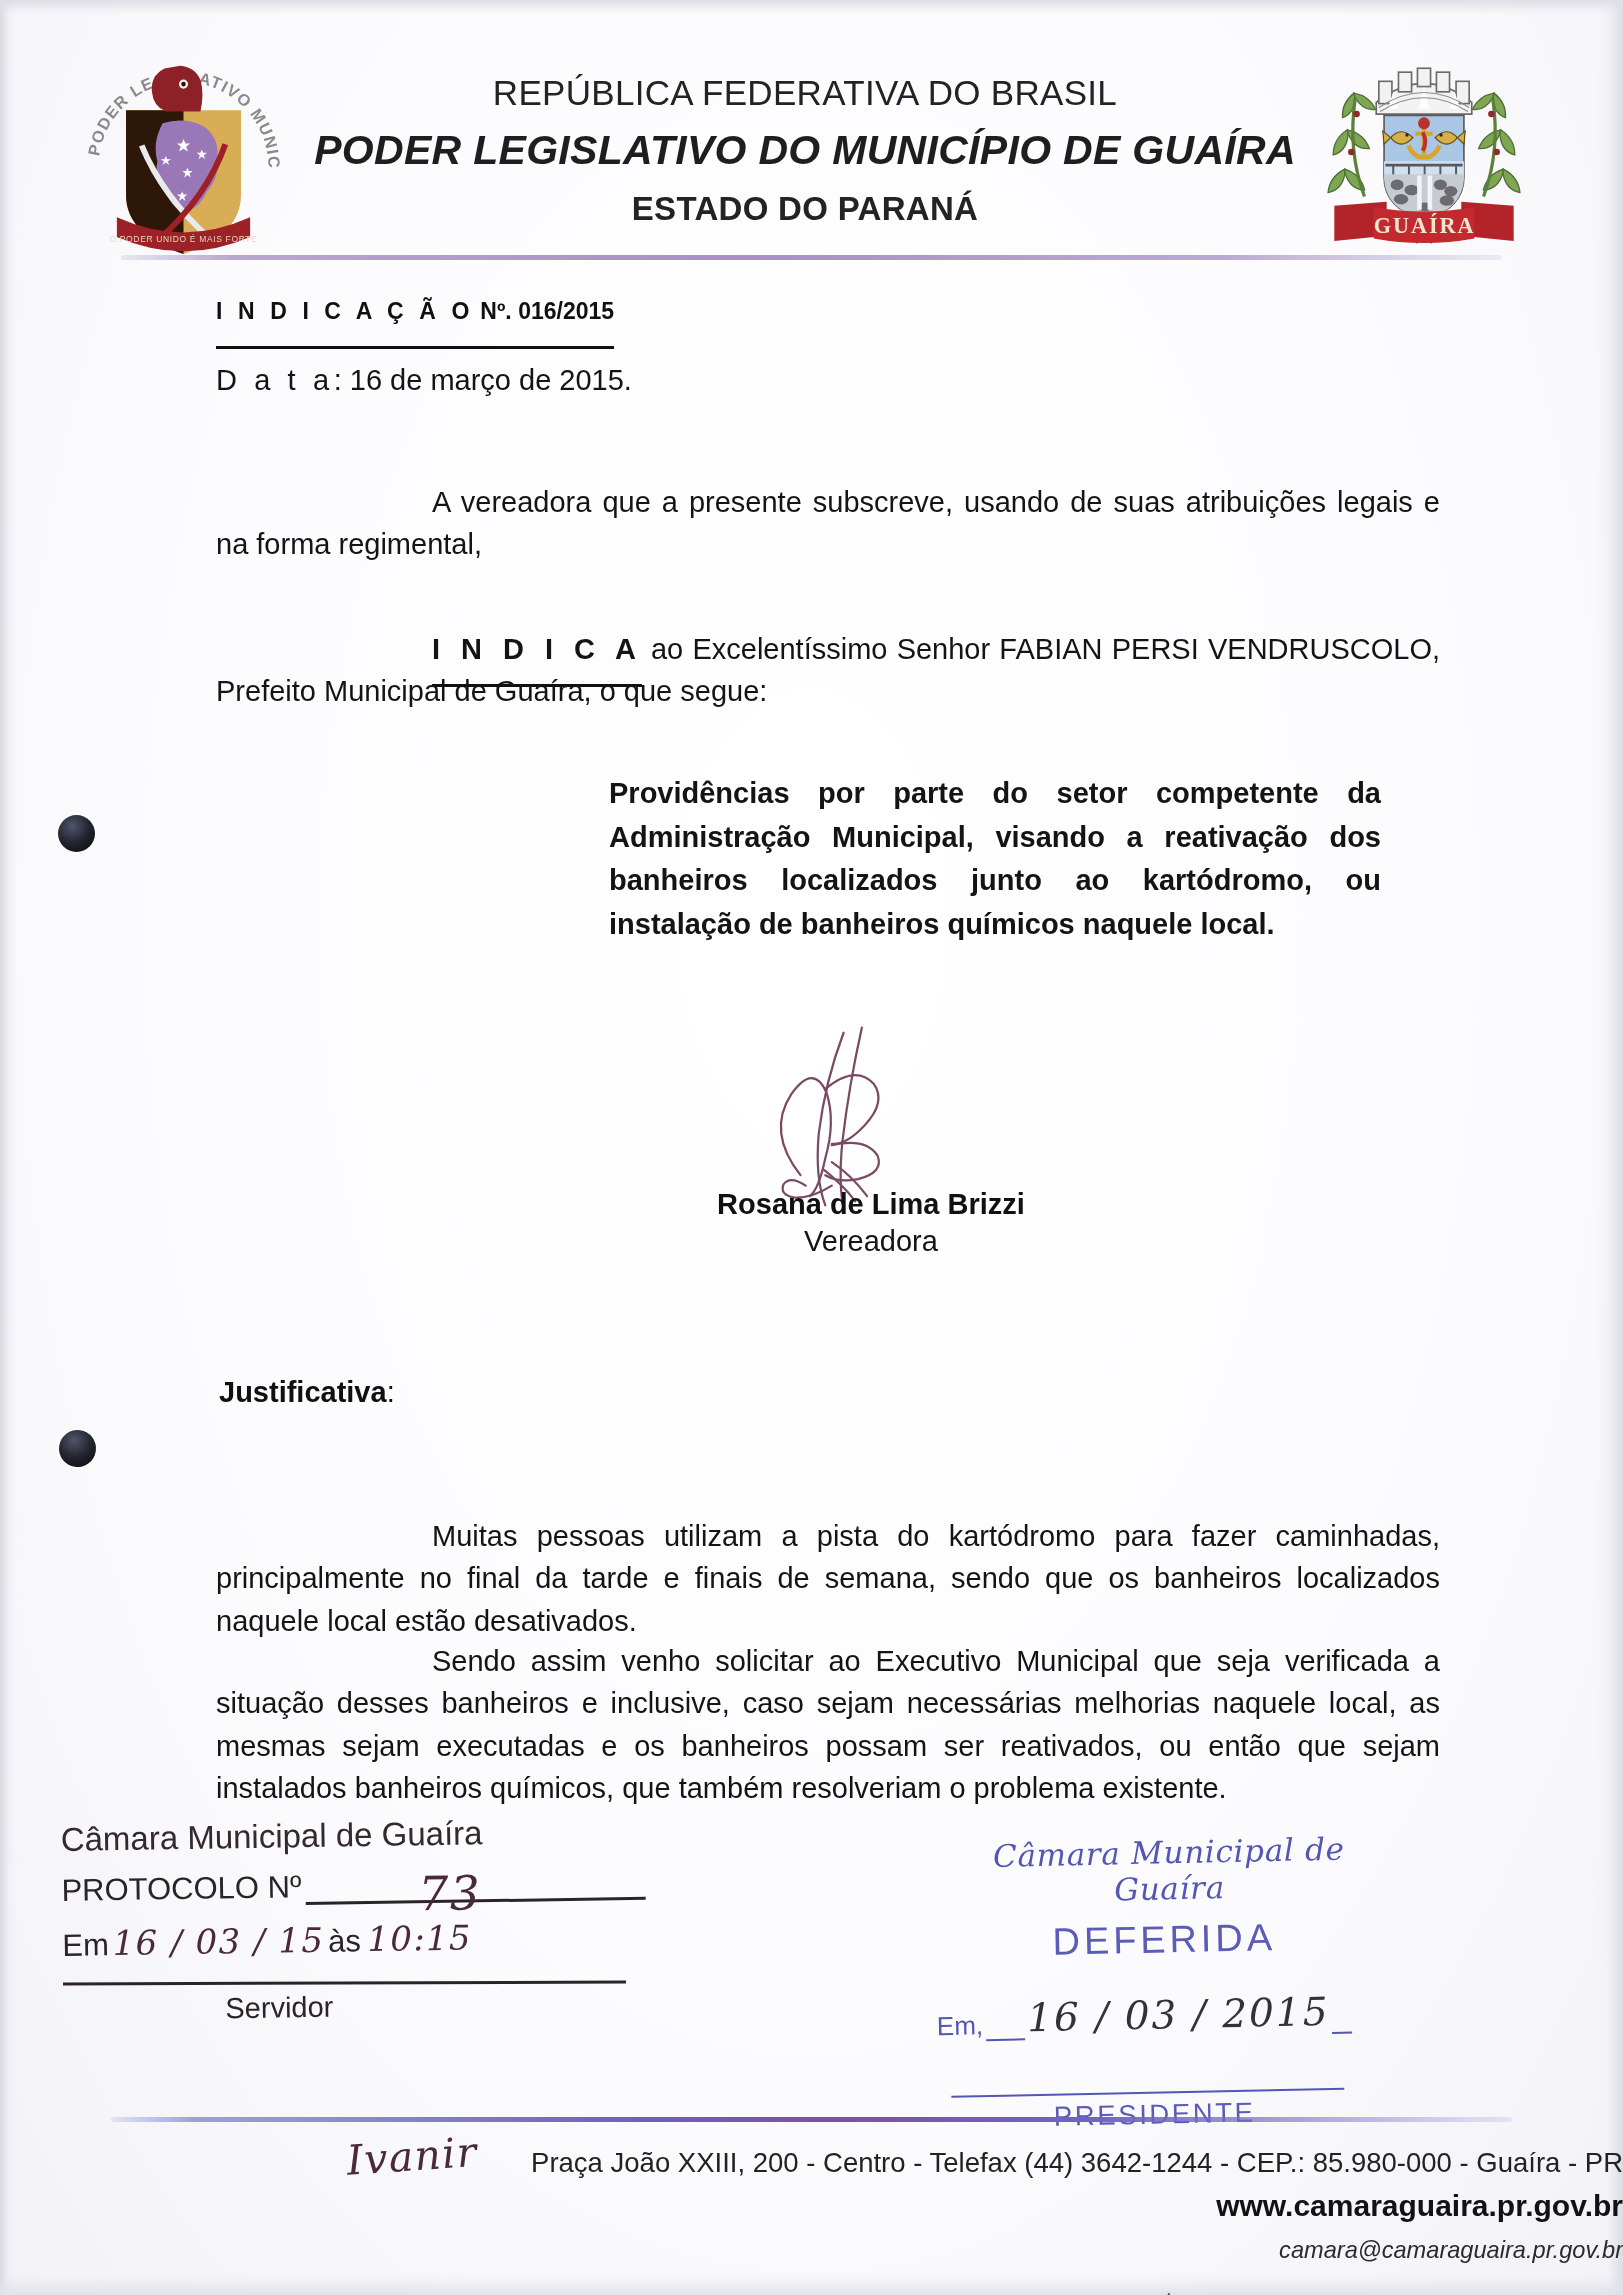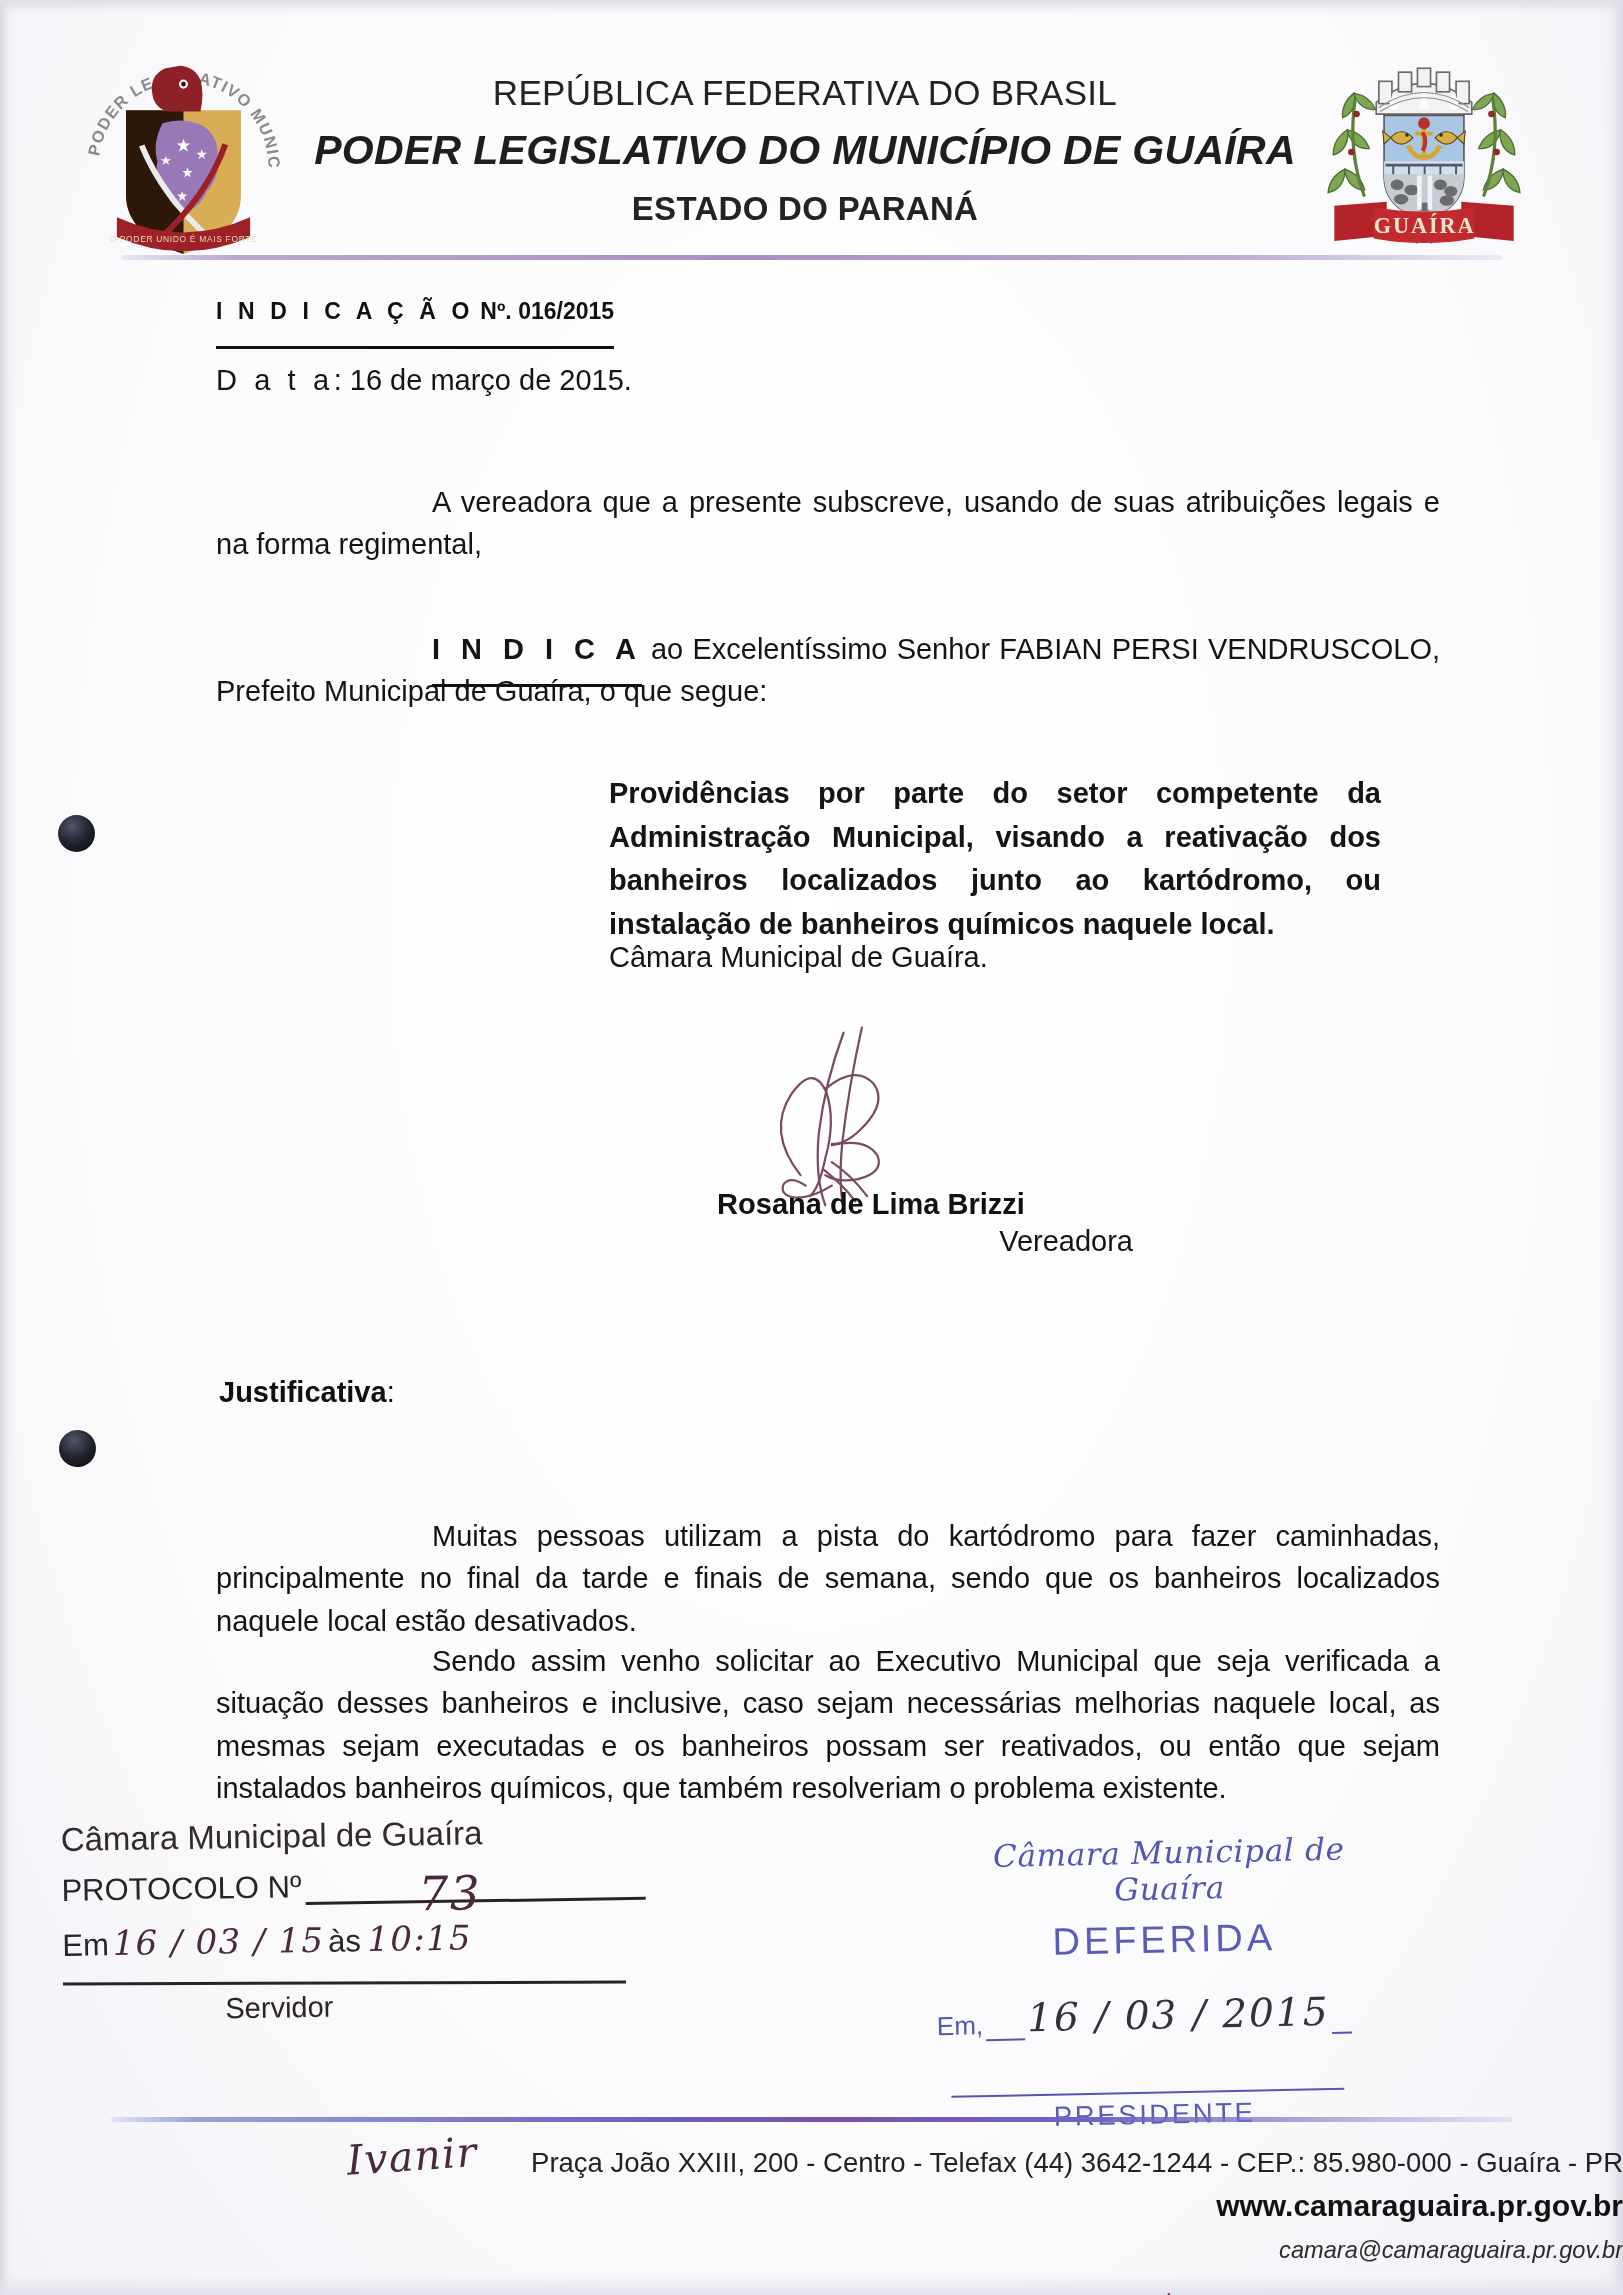--- a/index.html
+++ b/index.html
@@ -171,21 +171,21 @@
     width: 524px;
     text-align: center;
     font-size: 29px;
     font-weight: bold;
     color: #111;
   }
   #sig-role {
     position: absolute;
     left: 0; top: 204px;
     width: 524px;
-    text-align: right;
+    text-align: center;
     font-size: 29px;
     color: #151515;
   }
 
   #justificativa-label {
     left: 219px; top: 1371px;
     font-size: 29px;
     font-weight: bold;
     color: #101010;
   }
@@ -548,21 +548,20 @@
 
   <div class="body-text" id="para-1">A vereadora que a presente subscreve, usando de suas atribuições legais e na forma regimental,</div>
 
   <div class="body-text" id="para-2">
     <span class="indica-word">I N D I C A</span><span> ao Excelentíssimo Senhor FABIAN PERSI VENDRUSCOLO, Prefeito Municipal de Guaíra, o que segue:</span>
   </div>
 
   <div class="body-text" id="request-block">Providências por parte do setor competente da Administração Municipal, visando a reativação dos banheiros localizados junto ao kartódromo, ou instalação de banheiros químicos naquele local.</div>
 
   <div class="body-text" id="closing-block">
-    <div>Câmara Municipal de Guaíra.</div>
   </div>
 
   <div id="signature-area">
     <svg id="sig-svg" width="275" height="196" viewBox="0 0 420 300">
       <g fill="none" stroke="#7a4a63" stroke-width="3.4" stroke-linecap="round">
         <path d="M112 236 Q60 170 98 112 Q132 64 152 110 Q166 154 150 210 Q140 258 126 268"></path>
         <path d="M178 18 Q150 92 140 172 Q134 240 150 282"></path>
         <path d="M206 10 Q186 100 176 186 Q170 248 178 288"></path>
         <path d="M150 104 Q196 66 224 96 Q244 124 210 160 Q182 190 160 188"></path>
         <path d="M160 190 Q212 178 230 206 Q240 232 200 242 Q170 248 150 236"></path>

